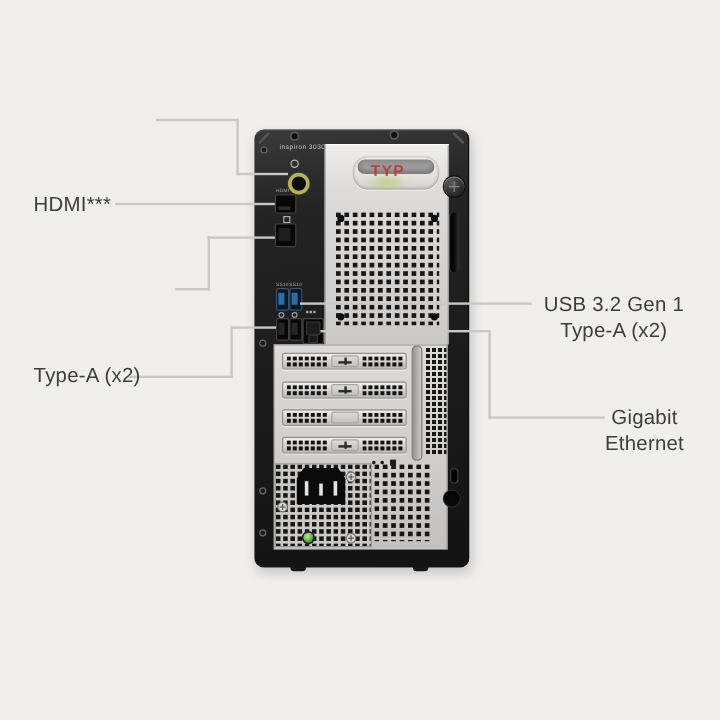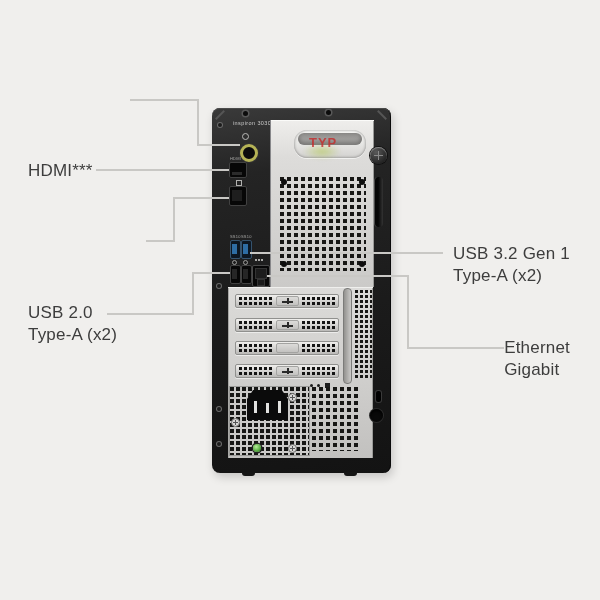--- a/index.html
+++ b/index.html
@@ -9,21 +9,21 @@
     font-family:"Liberation Sans", sans-serif;
     -webkit-font-smoothing:antialiased;
   }
   .scene{position:relative;width:600px;height:600px;overflow:hidden;background:#f0efed;}
   .abs{position:absolute;}
 
   
   .callout-label{
     position:absolute;color:#3d3d3d;font-size:17px;line-height:22px;letter-spacing:.2px;z-index:60;
   }
-  .callout-label.right{text-align:left;}
+  .callout-label.right{text-align:center;}
   .lline{position:absolute;background:#c9c8c5;z-index:50;}
 
   
   .tower{
     position:absolute;left:212px;top:108px;width:179px;height:365px;
     background:linear-gradient(172deg,#3a3a3a 0%,#242424 18%,#1b1b1b 55%,#131313 100%);
     border-radius:8px;
     box-shadow:inset 0 1px 0 #4c4c4c, inset -1px 0 0 #0a0a0a, 2px 4px 10px rgba(0,0,0,.18);
     z-index:10;
   }
@@ -240,27 +240,26 @@
 
   <div class="lline" style="left:267px;top:275px;width:142px;height:2px;"></div>
   <div class="lline" style="left:407px;top:275px;width:2px;height:74px;"></div>
   <div class="lline" style="left:407px;top:347px;width:97px;height:2px;"></div>
 
 
   <div class="callout-label" style="left:28px;top:160px;">HDMI***</div>
 
 
   <div class="callout-label" style="left:28px;top:302px;">
-    <div>USB 2.0</div>
     <div>Type-A (x2)</div>
   </div>
 
   <div class="callout-label right" style="right:30px;top:243px;">
     <div>USB 3.2 Gen 1</div>
     <div>Type-A (x2)</div>
   </div>
 
   <div class="callout-label right" style="right:30px;top:337px;">
+    <div>Gigabit</div>
     <div>Ethernet</div>
-    <div>Gigabit</div>
   </div>
 
 </div>
 
 </body></html>

